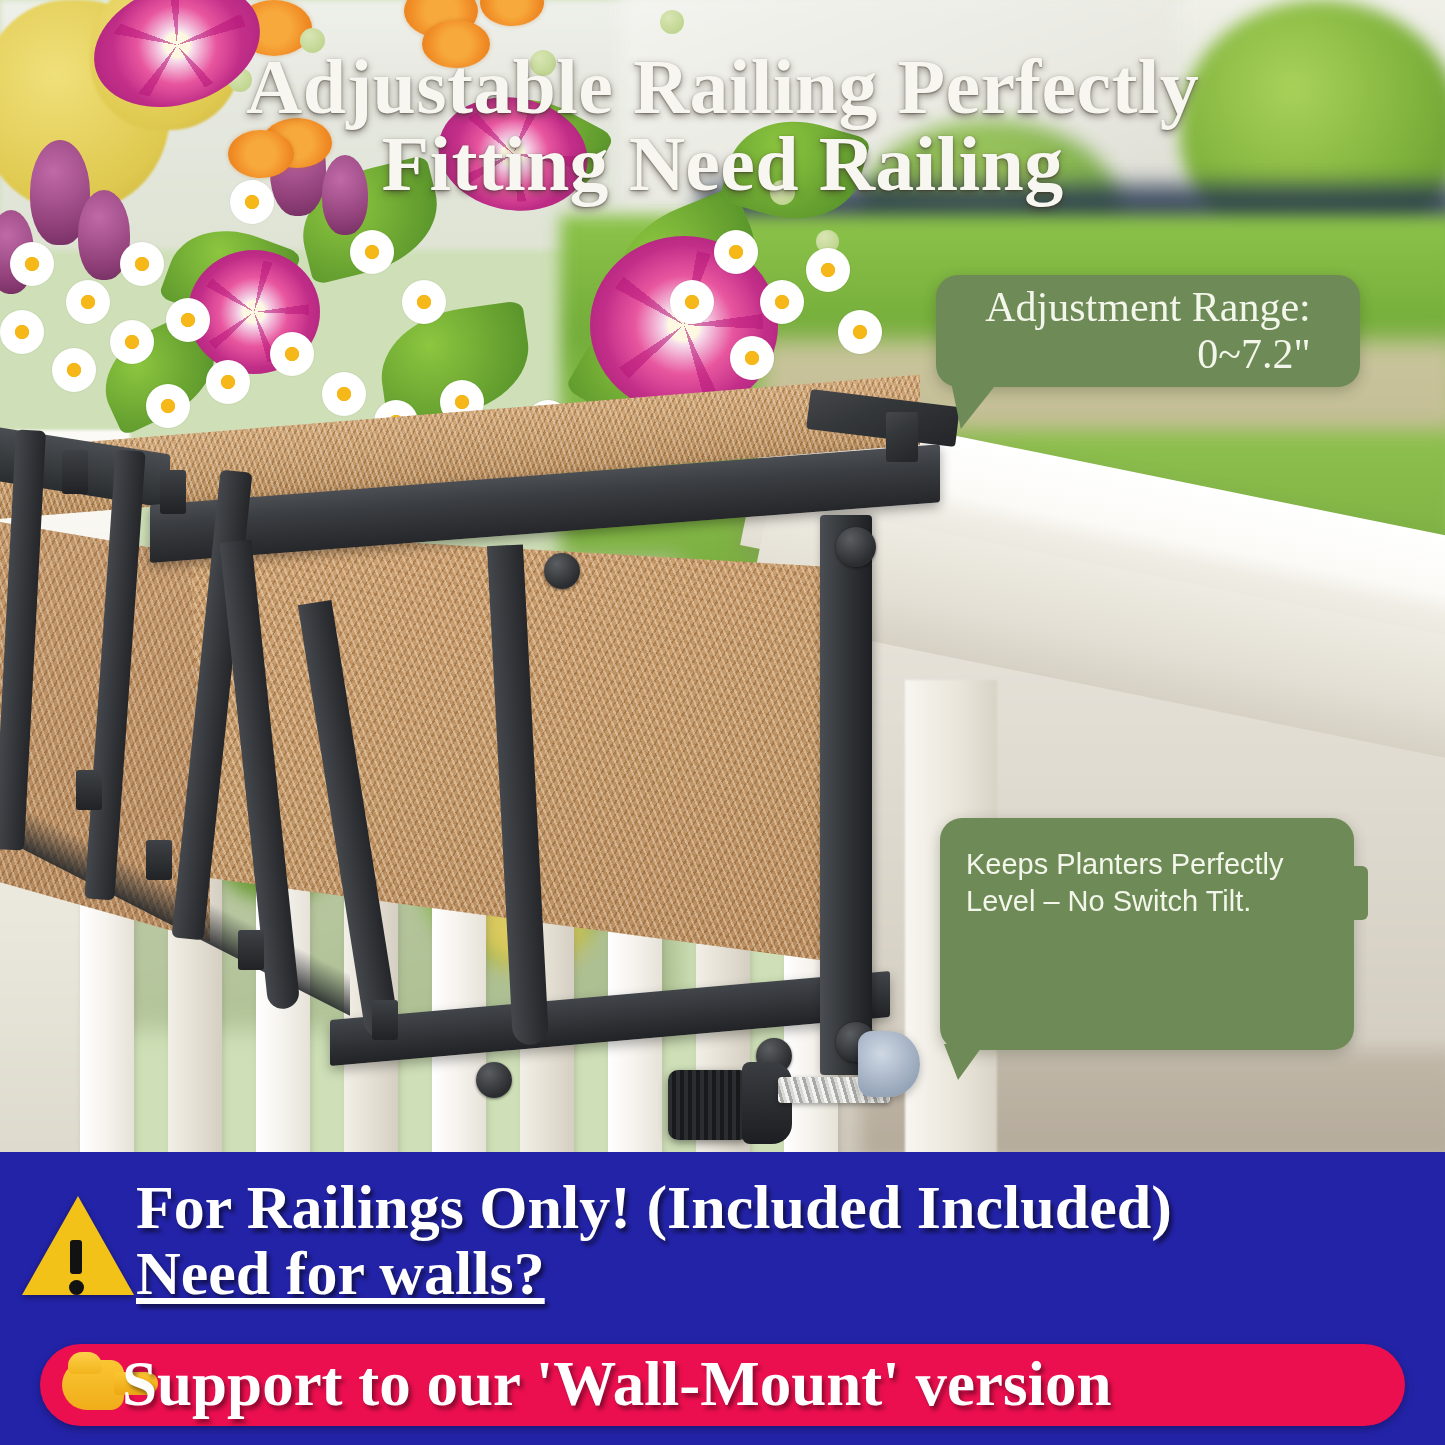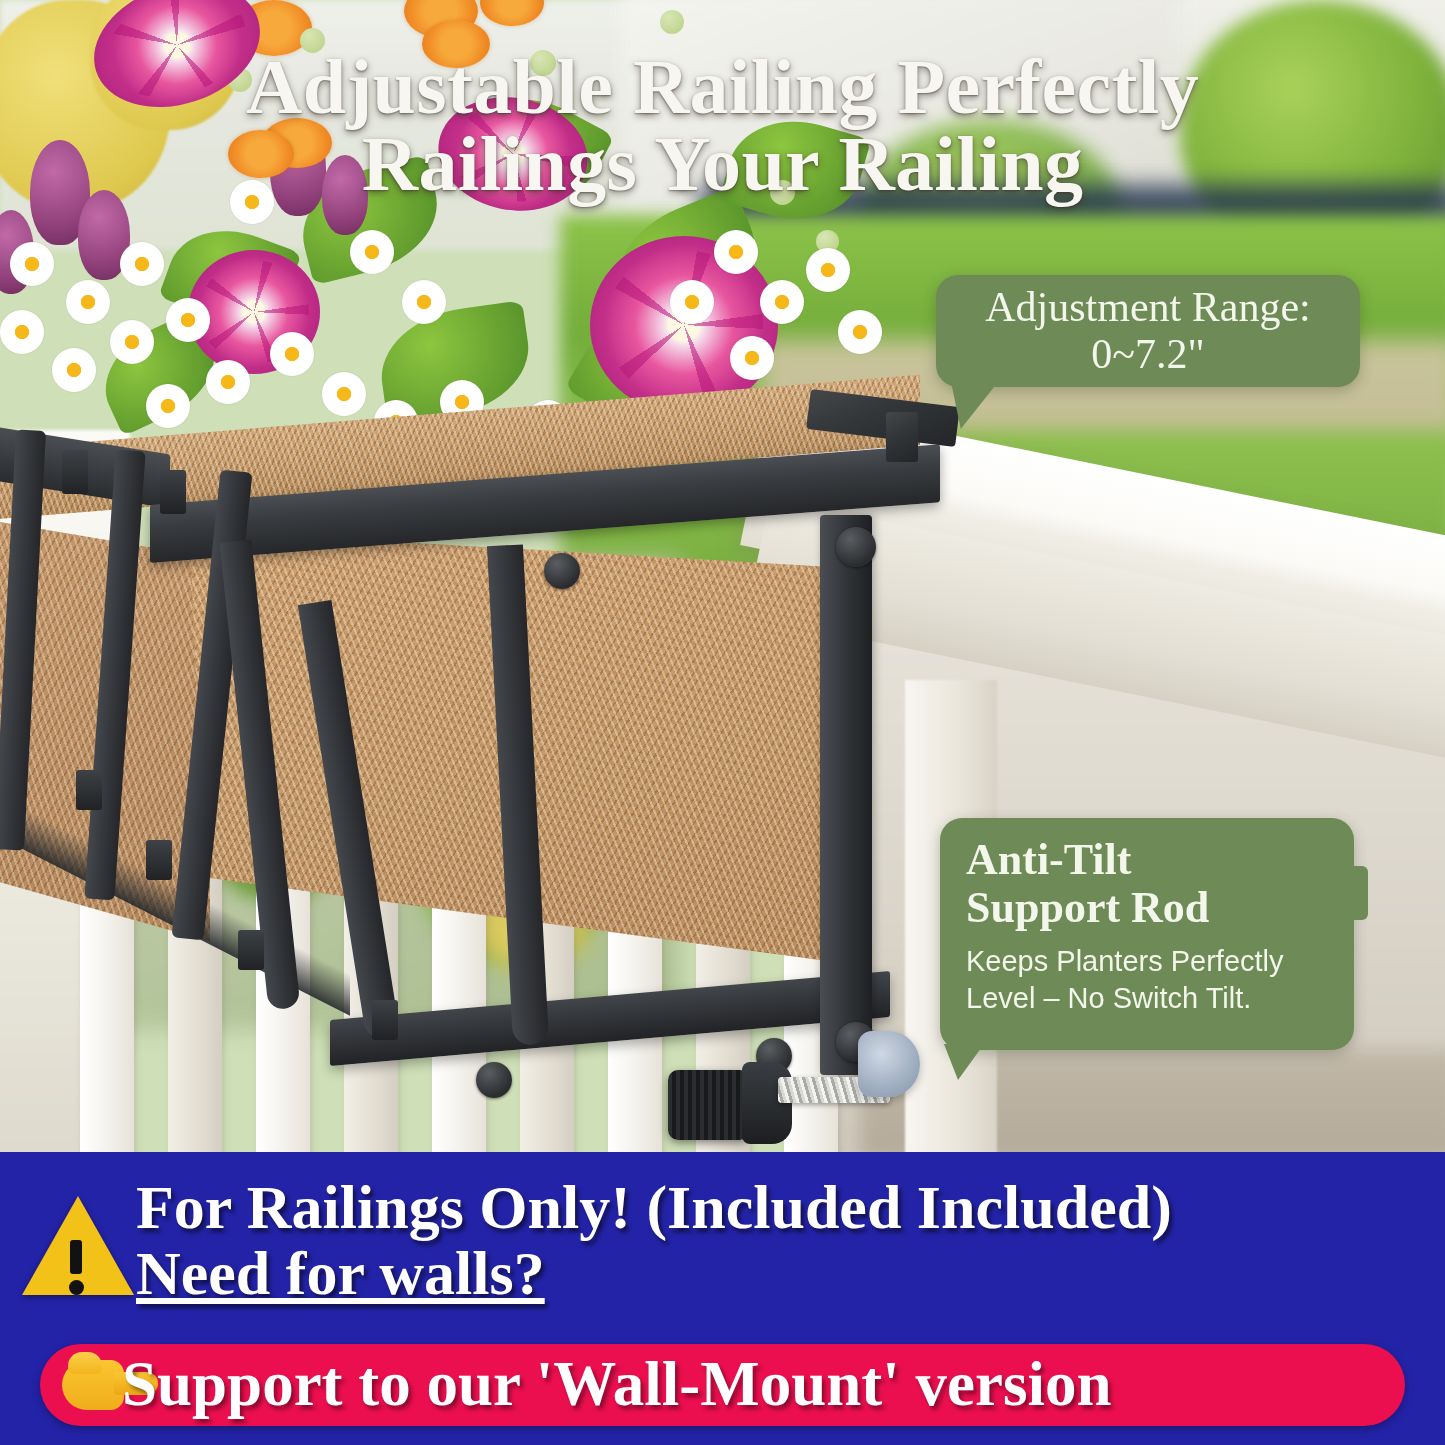--- a/index.html
+++ b/index.html
@@ -154,21 +154,21 @@
     font-size:78px;line-height:.99;letter-spacing:.3px;
     text-shadow:0 3px 7px rgba(60,52,40,.55),0 1px 2px rgba(40,34,26,.5);}
   .title .l2{display:block;}
 
   
   .callout{position:absolute;background:#6e8a56;border-radius:22px;color:#f3f6ea;
     box-shadow:0 4px 14px rgba(40,50,25,.28);}
   .callout .tail{position:absolute;width:0;height:0;}
   #callout-range{left:936px;top:275px;width:424px;height:112px;
     display:flex;align-items:center;justify-content:center;}
-  #callout-range .ctext{font-family:"Liberation Serif",serif;font-size:42px;line-height:1.12;text-align:center;}
+  #callout-range .ctext{font-family:"Liberation Serif",serif;font-size:42px;line-height:1.12;text-align:right;}
   #callout-range .tail{left:12px;bottom:-42px;
     border-left:16px solid transparent;border-right:30px solid transparent;border-top:46px solid #6e8a56;
     transform:skewX(-8deg);}
   #callout-rod{left:940px;top:818px;width:414px;height:232px;padding:18px 0 0 26px;box-sizing:border-box;}
   #callout-rod .rod-title{font-family:"Liberation Serif",serif;font-weight:700;font-size:44px;line-height:1.1;}
   #callout-rod .rod-sub{font-family:"Liberation Sans",sans-serif;font-size:29px;line-height:1.28;margin-top:10px;}
   #callout-rod .tail{left:4px;bottom:-30px;
     border-left:14px solid transparent;border-right:26px solid transparent;border-top:36px solid #6e8a56;}
   #callout-rod .nub{position:absolute;right:-14px;top:48px;width:26px;height:54px;border-radius:6px;background:#6e8a56;}
 
@@ -332,36 +332,32 @@
     <div class="rivet" style="left:756px;top:1038px;width:36px;height:36px;"></div>
 
     <div class="knob"></div>
     <div class="knob-cap"></div>
     <div class="rod"></div>
     <div class="rubber-tip"></div>
   </div>
 
   <div class="title">
     <span>Adjustable Railing Perfectly</span>
-    <span class="l2">Railings Your Railing</span>
+    <span class="l2">Fitting Need Railing</span>
   </div>
 
   <div class="callout" id="callout-range">
     <div class="ctext">
       <span>Adjustment Range:</span><br>
       <span>0~7.2"</span>
     </div>
     <div class="tail"></div>
   </div>
 
   <div class="callout" id="callout-rod">
-    <div class="rod-title">
-      <span>Anti-Tilt</span><br>
-      <span>Support Rod</span>
-    </div>
     <div class="rod-sub">
       <span>Keeps Planters Perfectly</span><br>
       <span>Level – No Switch Tilt.</span>
     </div>
     <div class="nub"></div>
     <div class="tail"></div>
   </div>
 
   <div class="banner-blue"></div>
   <div class="warn-tri"></div>

